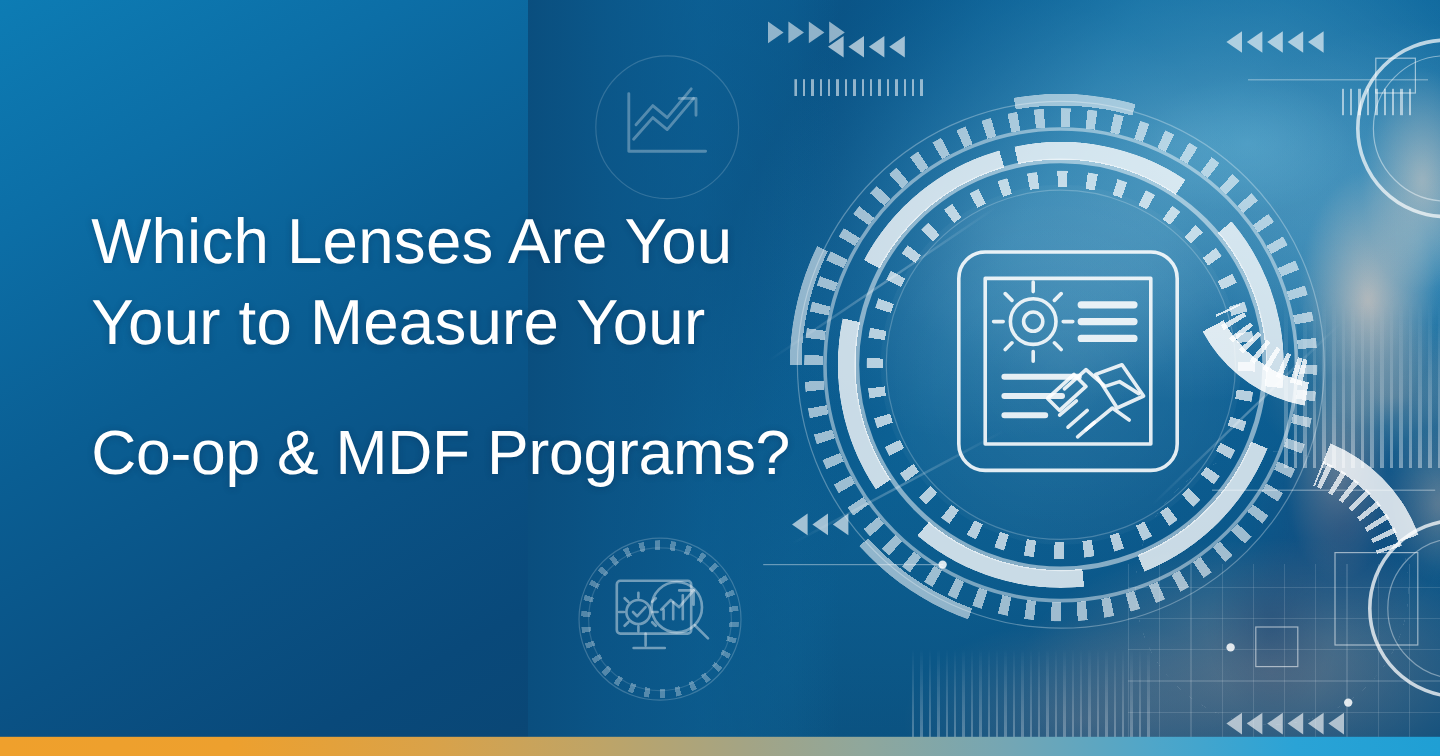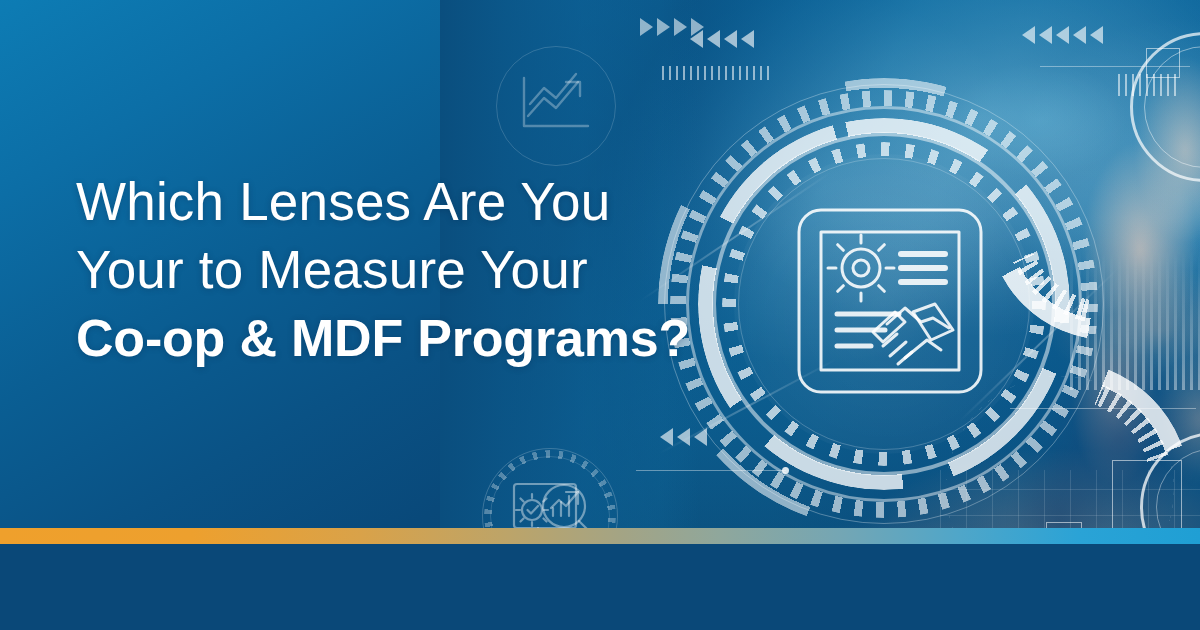--- a/index.html
+++ b/index.html
@@ -1,21 +1,21 @@
 <!DOCTYPE html>
 <html><head>
 <meta charset="utf-8">
 <style>
   * { margin:0; padding:0; box-sizing:border-box; }
   html,body { width:1200px; height:630px; overflow:hidden; background:#0a4878; }
   body { font-family:"Liberation Sans", sans-serif; }
 
   #banner{
     position:relative;
-    width:1200px; height:544px;
+    width:1200px; height:630px;
     overflow:hidden;
     background:#0b5e94;
   }
 
   
   .photo-layer{
     position:absolute; inset:0;
     background:
       
       radial-gradient(ellipse 300px 160px at 1060px 560px, rgba(232,150,54,.62), rgba(232,150,54,0) 70%),
@@ -287,21 +287,21 @@
   .hl-line{
     color:#ffffff;
     font-family:"Liberation Sans", sans-serif;
     font-size:53px;
     line-height:68px;
     letter-spacing:.2px;
     white-space:nowrap;
     text-shadow:0 1px 6px rgba(0,30,60,.28);
   }
   .hl-line.light{ font-weight:300; }
-  .hl-line.bold{ font-weight:700; font-size:52px; letter-spacing:-.2px; }
+  .hl-line.bold{ font-weight:400; font-size:52px; letter-spacing:-.2px;margin-top:40px; }
 
   
   #bottom-bar{
     position:absolute; left:0; bottom:0; width:1200px; height:16px; z-index:60;
     background:linear-gradient(90deg,
       #efa02c 0%, #eda02e 16%, #d9a249 30%, #bda468 42%, #a3a485 52%,
       #8fa79c 60%, #74a6b4 70%, #4fa6c9 80%, #2aa3d6 90%, #1f9fd4 100%);
   }
 </style>
 </head>

